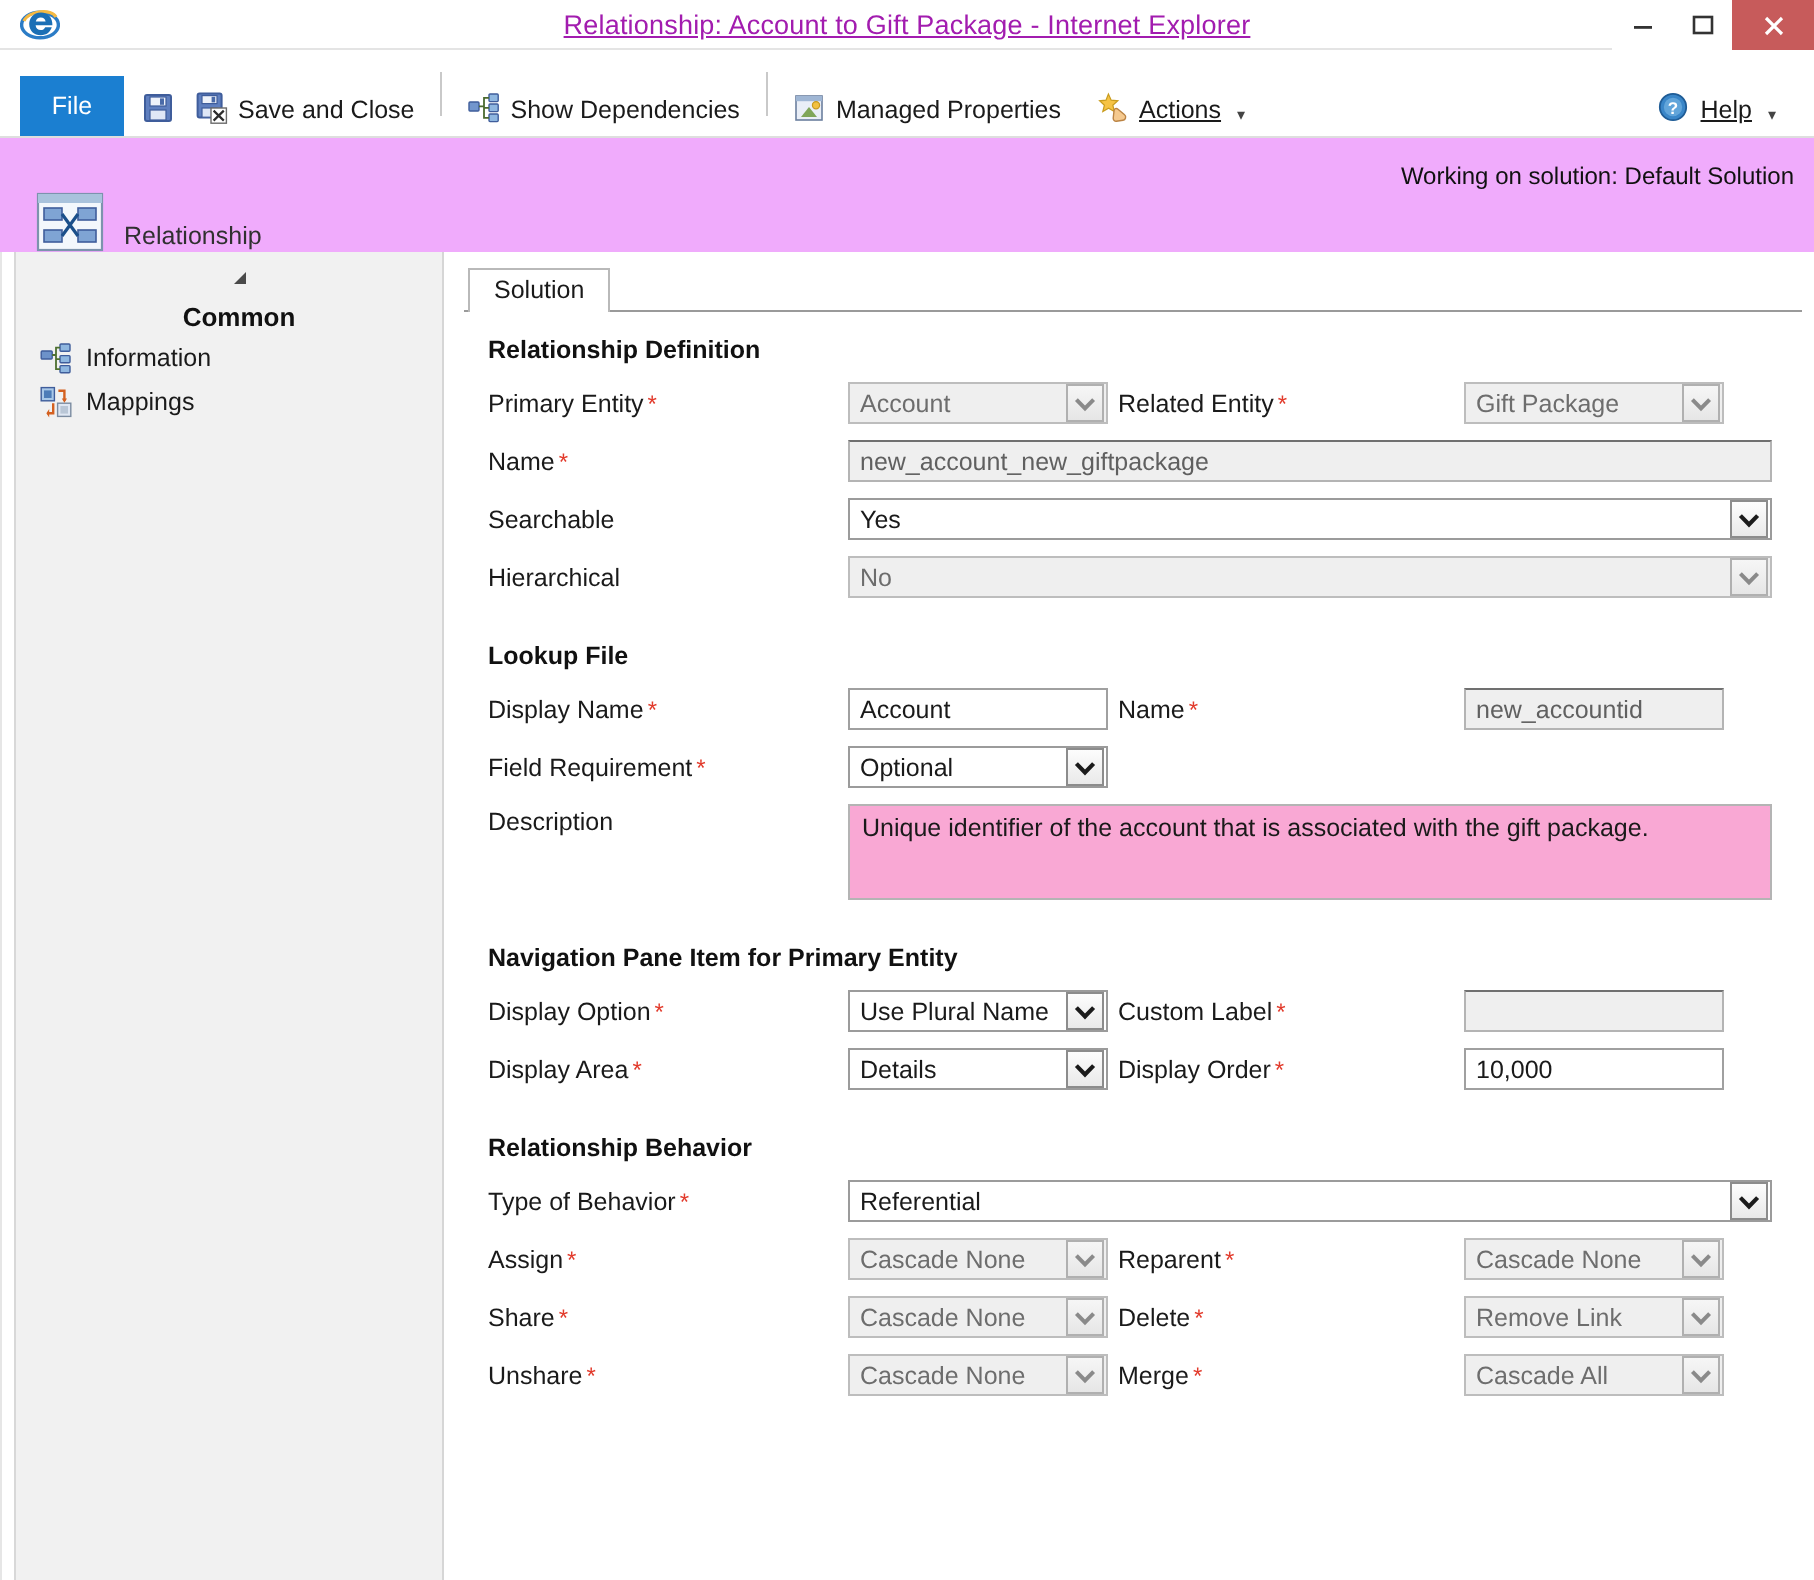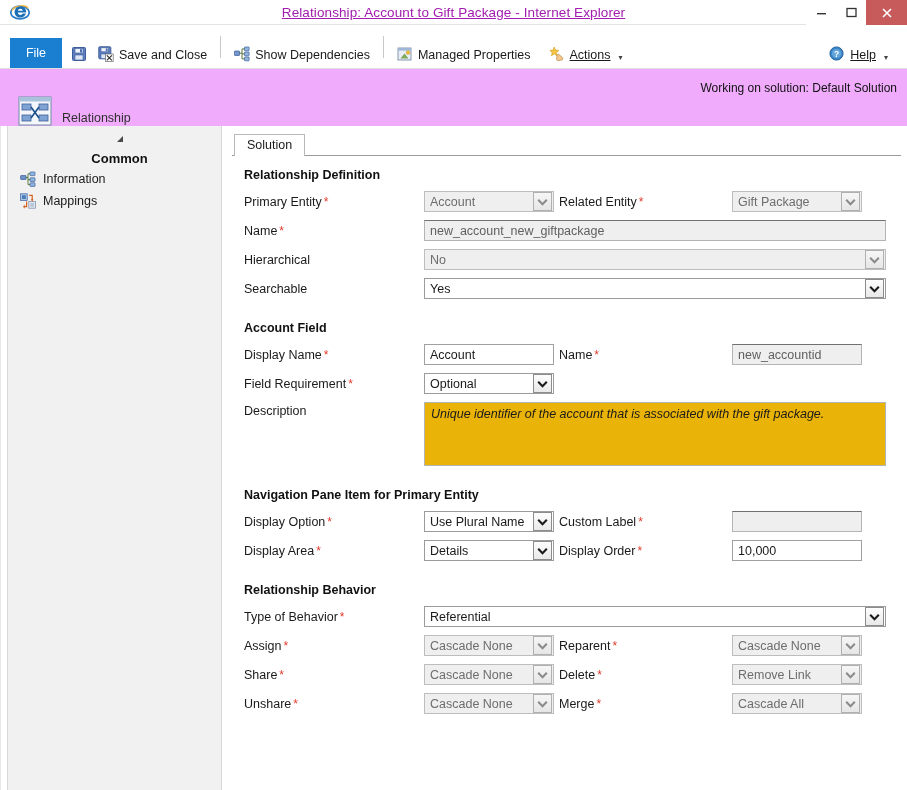--- a/index.html
+++ b/index.html
@@ -203,27 +203,26 @@
     border: 1px solid #8c8c8c;
     display:flex; align-items:center; justify-content:center;
     flex: 0 0 19px;
   }
   .sel.disabled .arrowbox { background: linear-gradient(#f6f6f6,#e6e6e6); border-color:#b0b0b0; }
   .chev { display:block; }
   .w-short { width: 130px; flex:0 0 130px; }
   .w-wide  { width: 462px; flex:0 0 462px; }
   .w-right { width: 130px; flex:0 0 130px; }
   .ta {
-    width: 462px; height: 64px;
+    width: 462px; height: 48px;
     border:1px solid #b4b4b4;
-    background:#eab308;
+    background:#f9a8d4;
     font-size:12.5px; color:#1a1a1a;
     padding: 4px 6px;
     line-height: 15px;
-    font-style: italic;
   }
   .tall-label { align-self: flex-start; padding-top: 2px; }
 </style>
 </head>
 <body>
 
 <div class="titlebar">
   <span class="ie-logo">
     <svg width="20" height="20" viewBox="0 0 20 20">
       <ellipse cx="10" cy="10.5" rx="9.2" ry="6.4" fill="none" stroke="#2b7cc6" stroke-width="1.7"></ellipse>
@@ -434,49 +433,49 @@
 
         <div class="row">
           <div class="lbl">
             <span>Name</span><span class="req">*</span>
           </div>
           <div class="fld disabled w-wide">new_account_new_giftpackage</div>
         </div>
 
         <div class="row">
           <div class="lbl">
+            <span>Searchable</span>
+          </div>
+          <div class="sel w-wide">
+            <span>Yes</span>
+            <span class="arrowbox">
+              <svg class="chev" width="11" height="8" viewBox="0 0 11 8">
+                  <path d="M1.2 1.8 L5.5 6.2 L9.8 1.8" stroke="#1b1b1b" stroke-width="2.1" fill="none"></path>
+                </svg>
+            </span>
+          </div>
+        </div>
+
+        <div class="row">
+          <div class="lbl">
             <span>Hierarchical</span>
           </div>
           <div class="sel disabled w-wide">
             <span>No</span>
             <span class="arrowbox">
               <svg class="chev" width="11" height="8" viewBox="0 0 11 8">
                   <path d="M1.2 1.8 L5.5 6.2 L9.8 1.8" stroke="#8a8a8a" stroke-width="2" fill="none"></path>
                 </svg>
             </span>
           </div>
         </div>
-
-        <div class="row">
-          <div class="lbl">
-            <span>Searchable</span>
-          </div>
-          <div class="sel w-wide">
-            <span>Yes</span>
-            <span class="arrowbox">
-              <svg class="chev" width="11" height="8" viewBox="0 0 11 8">
-                  <path d="M1.2 1.8 L5.5 6.2 L9.8 1.8" stroke="#1b1b1b" stroke-width="2.1" fill="none"></path>
-                </svg>
-            </span>
-          </div>
-        </div>
       </div>
 
       <div class="section">
-        <div class="section-title">Account Field</div>
+        <div class="section-title">Lookup File</div>
 
         <div class="row">
           <div class="lbl">
             <span>Display Name</span><span class="req">*</span>
           </div>
           <div class="fld w-short" style="border-top-color:#a0a0a0;">Account</div>
           <div class="lbl rt">
             <span>Name</span><span class="req">*</span>
           </div>
           <div class="fld disabled w-right">new_accountid</div>

